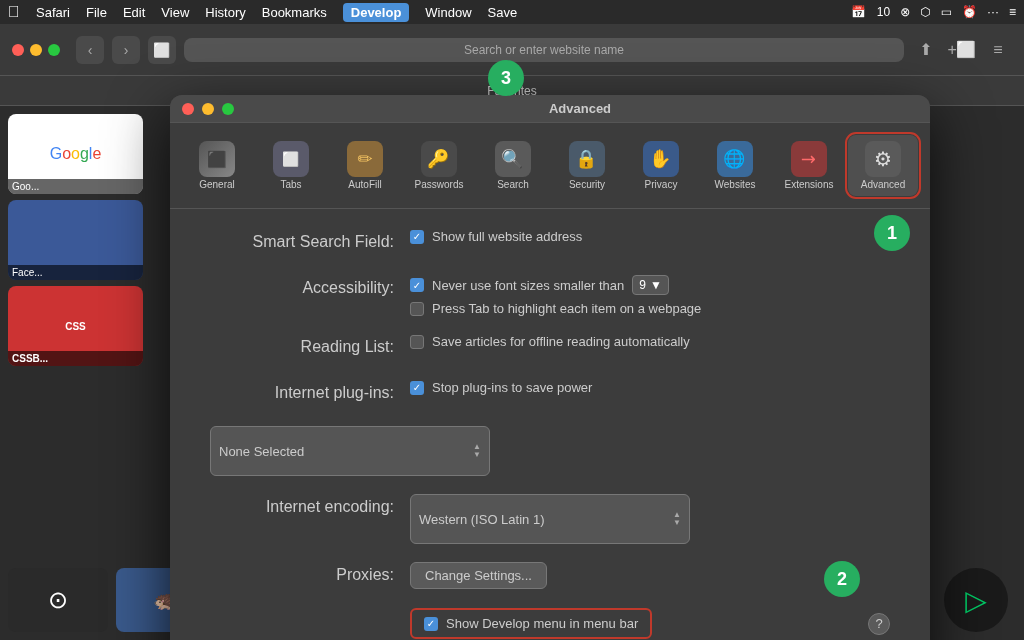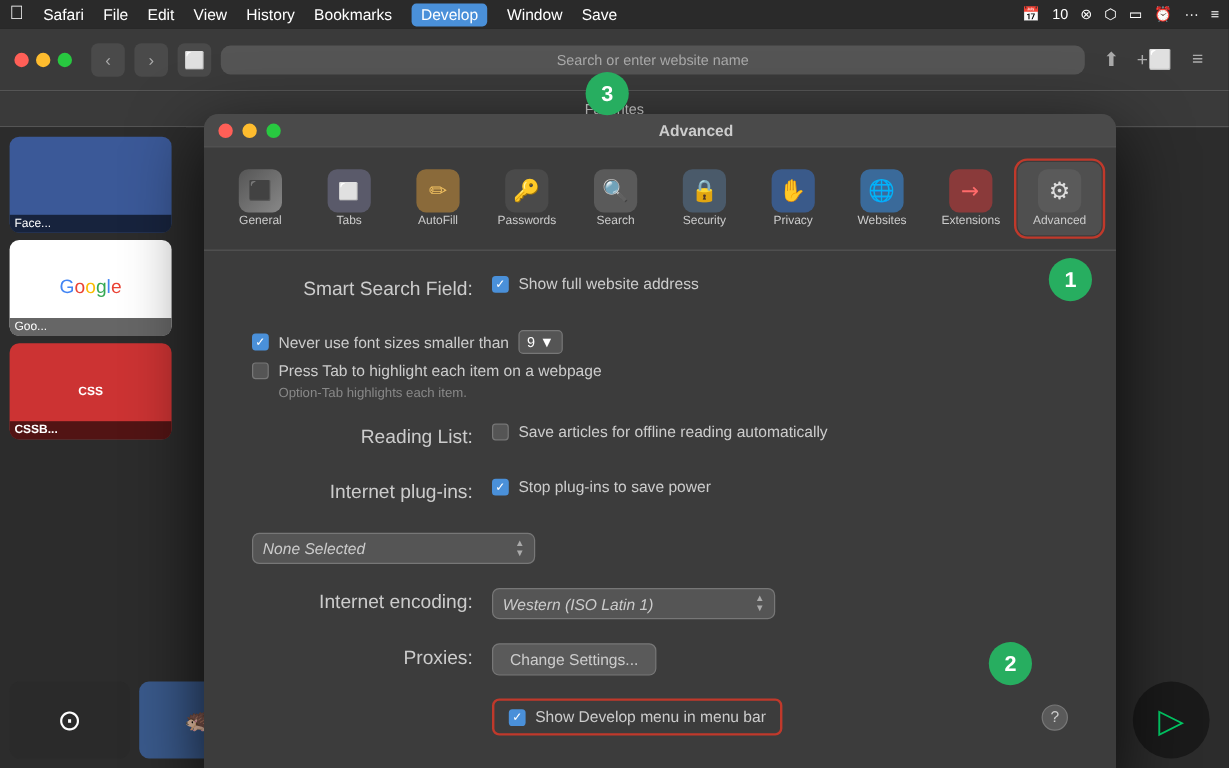--- a/index.html
+++ b/index.html
@@ -21,21 +21,21 @@
       align-items: center;
       padding: 0 8px;
       gap: 16px;
       font-size: 13px;
       color: #fff;
       position: relative;
       z-index: 100;
     }
     .menubar-apple { font-size: 16px; }
     .menubar-item { font-size: 13px; color: #fff; white-space: nowrap; }
-    .menubar-item.active { background: #4a90d9; padding: 2px 8px; border-radius: 4px; }
+    .menubar-item.active { background: #4a90d9; padding: 2px 8px; border-radius: 4px; font-weight: bold; }
     .menubar-right {
       margin-left: auto;
       display: flex;
       align-items: center;
       gap: 10px;
       font-size: 12px;
     }
 
     
     .browser-bg {
@@ -335,29 +335,28 @@
       color: #fff;
       display: flex;
       align-items: center;
       gap: 4px;
     }
 
     .select-dropdown {
       background: #555;
       border: 1px solid #777;
       border-radius: 6px;
-      padding: 4px 8px;
+      padding: 16px 8px;
       font-size: 13px;
       color: #ccc;
-      width: 236px;
+      width: 280px;
       display: flex;
       align-items: center;
       justify-content: space-between;
       cursor: pointer;
-      font-style: italic;
     }
     .select-arrows {
       display: flex;
       flex-direction: column;
       font-size: 8px;
       color: #aaa;
       line-height: 1;
     }
 
     .change-btn {
@@ -477,28 +476,28 @@
     </div>
   </div>
 
   <div class="favorites-bar">
     <span>Favorites</span>
   </div>
 
   <div class="browser-content">
 
     <div class="left-sidebar">
-      <div class="thumb thumb-facebook">
-        <div class="thumb-label">Face...</div>
-      </div>
       <div class="thumb thumb-google">
         <div>
           <span class="g-blue">G</span><span class="g-red">o</span><span class="g-yellow">o</span><span class="g-green">g</span><span class="g-blue">l</span><span class="g-red">e</span>
         </div>
         <div class="thumb-label">Goo...</div>
+      </div>
+      <div class="thumb thumb-facebook">
+        <div class="thumb-label">Face...</div>
       </div>
       <div class="thumb thumb-css">
         CSS
         <div class="thumb-label">CSSB...</div>
       </div>
     </div>
   </div>
 
   <div class="bottom-thumbnails">
     <div class="bottom-thumb" style="background:#2a2a2a; border-radius:8px;">
@@ -604,36 +603,36 @@
       <div class="setting-label">Smart Search Field:</div>
       <div class="setting-control">
         <div class="setting-row-inline">
           <div class="checkbox">✓</div>
           <span class="setting-text">Show full website address</span>
         </div>
       </div>
     </div>
 
     <div class="setting-row">
+      <div class="setting-label">Accessibility:</div>
       <div class="setting-control">
         <div class="setting-row-inline">
           <div class="checkbox">✓</div>
           <span class="setting-text">Never use font sizes smaller than</span>
           <div class="font-size-dropdown">
             <div class="dropdown-box">
               <span>9</span>
               <span>▼</span>
             </div>
           </div>
         </div>
         <div class="setting-row-inline">
           <div class="checkbox unchecked"></div>
           <span class="setting-text">Press Tab to highlight each item on a webpage</span>
         </div>
-        <div class="setting-subtext">Option-Tab highlights each item.</div>
       </div>
     </div>
 
     <div class="setting-row">
       <div class="setting-label">Reading List:</div>
       <div class="setting-control">
         <div class="setting-row-inline">
           <div class="checkbox unchecked"></div>
           <span class="setting-text">Save articles for offline reading automatically</span>
         </div>

